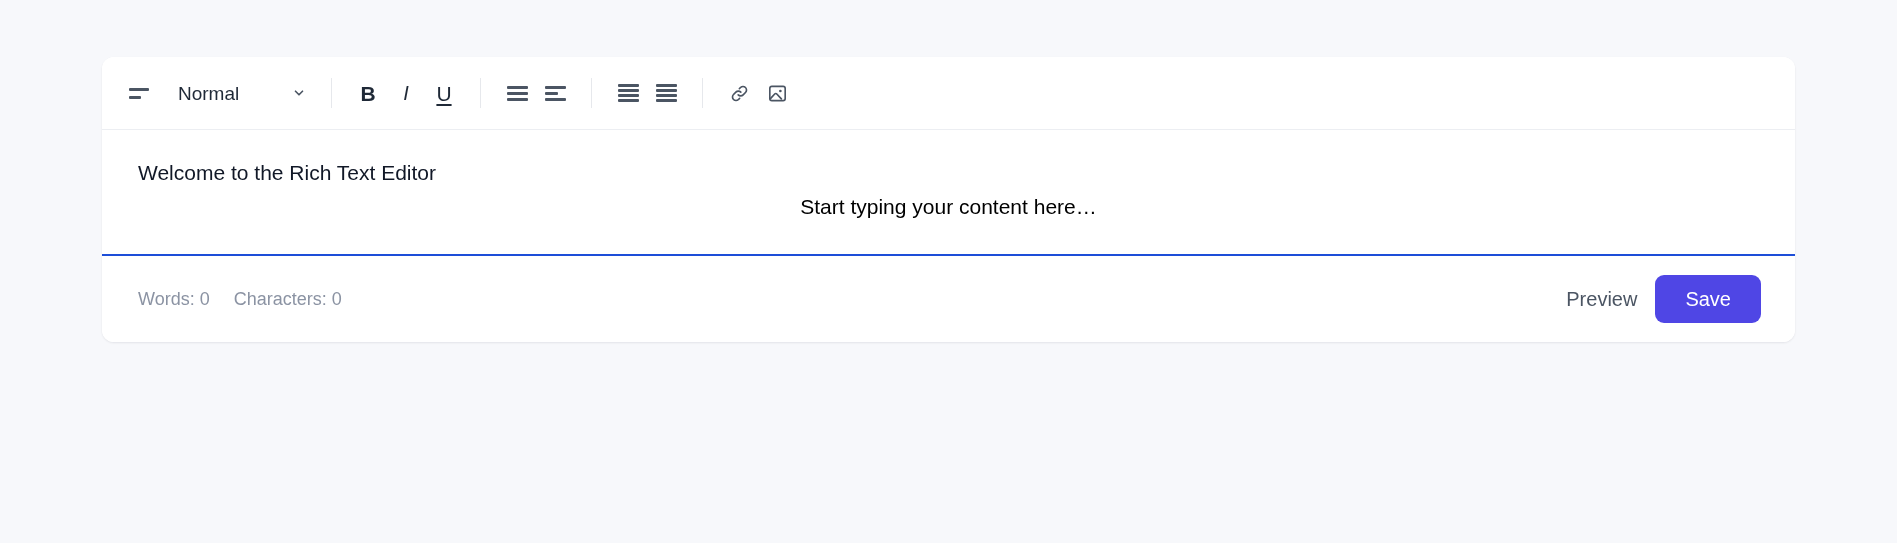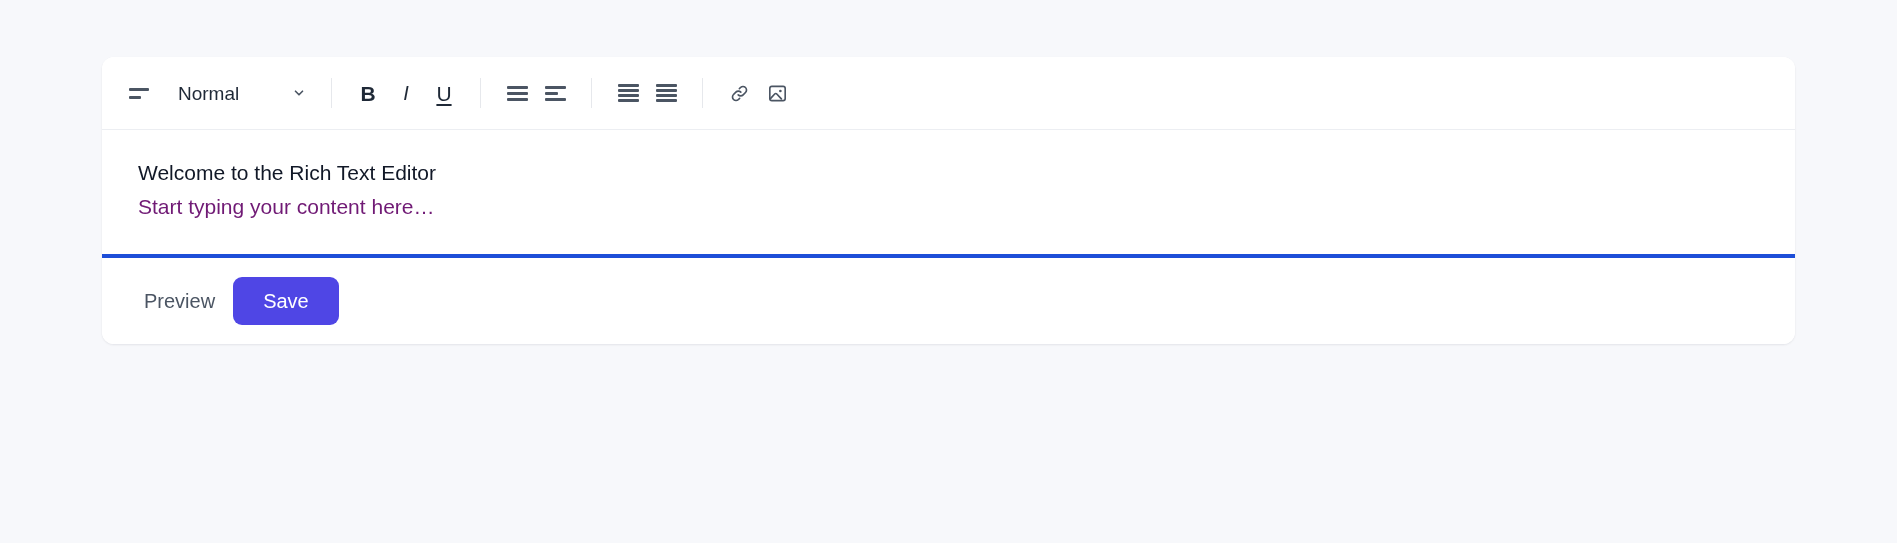--- a/index.html
+++ b/index.html
@@ -145,30 +145,30 @@
     border-radius: 1px;
     background: #4b5563;
   }
   .para-icon span:nth-child(1) { width: 100%; }
   .para-icon span:nth-child(2) { width: 62%; }
 
   
   .content {
     min-height: 126px;
     padding: 26px 36px 30px 36px;
-    border-bottom: 4px solid #1d4ed8;
+    border-bottom: 2px solid #1d4ed8;
   }
   .content p {
     margin: 0;
     font-size: 21px;
     line-height: 34px;
     color: #111827;
     font-family: "Liberation Sans", sans-serif;
   }
-  .content p.placeholder { color: #701a75; }
+  .content p.placeholder { color: #000000; text-align: center; }
 
   
   .footer {
     display: flex;
     align-items: center;
     justify-content: space-between;
     height: 86px;
     padding: 0 34px 0 36px;
     background: #ffffff;
   }
@@ -314,20 +314,24 @@
       </div>
 
     </div>
 
     <div class="content">
       <p>Welcome to the Rich Text Editor</p>
       <p class="placeholder">Start typing your content here…</p>
     </div>
 
     <div class="footer">
+      <div class="counters">
+        <span class="counter">Words: 0</span>
+        <span class="counter">Characters: 0</span>
+      </div>
       <div class="actions">
         <button class="btn-preview">Preview</button>
         <button class="btn-save">Save</button>
       </div>
     </div>
 
   </div>
 </div>
 
 </body></html>

